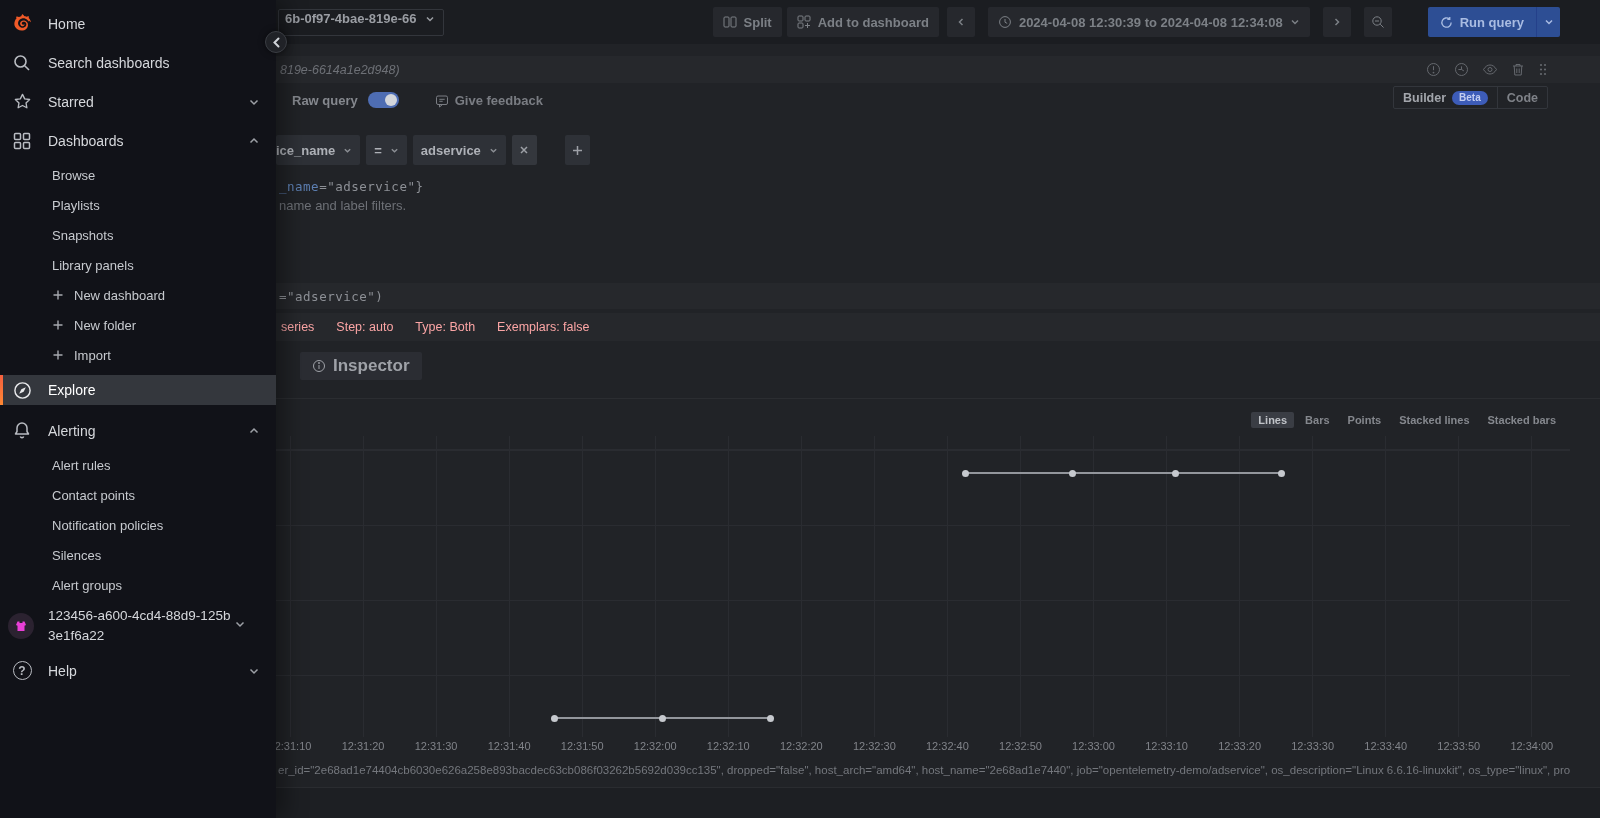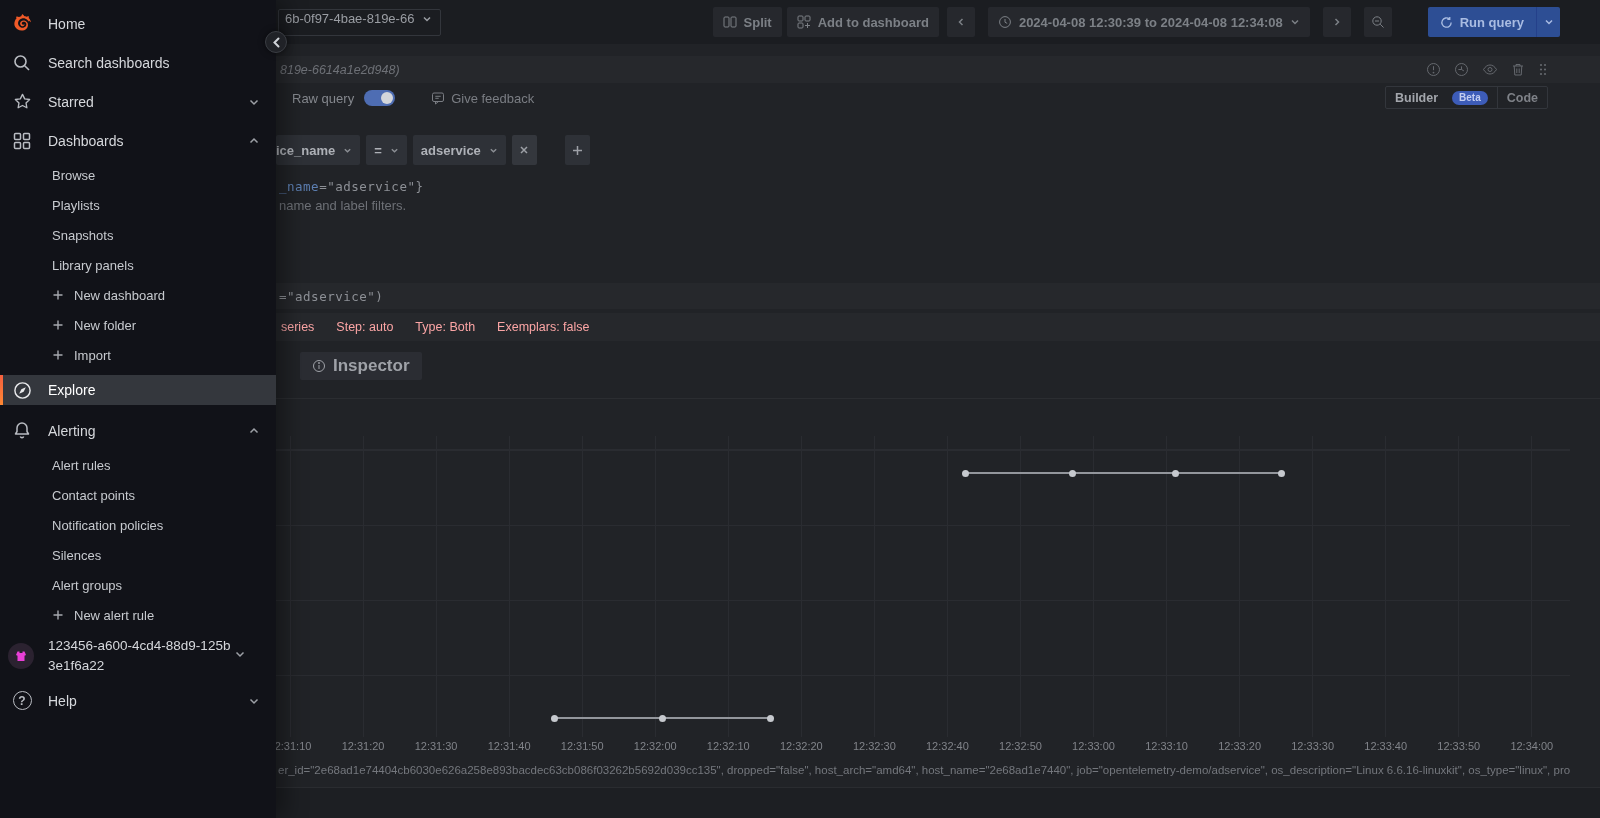--- a/index.html
+++ b/index.html
@@ -27,41 +27,41 @@
   *{margin:0;padding:0;box-sizing:border-box;}
   html,body{background:#000;}
   body{font-family:"Liberation Sans", sans-serif;}
   #app{position:relative;width:1600px;height:818px;overflow:hidden;background:var(--content-bg);}
 
   
   .content{position:absolute;left:276px;top:0;width:1324px;height:818px;background:var(--content-bg);}
 
   
   .topbar{position:absolute;left:0;top:0;width:100%;height:44px;background:var(--topbar-bg);}
-  .ds-picker{position:absolute;left:2px;top:9px;height:27px;min-width:136px;border:1px solid #33363c;border-radius:2px;display:flex;align-items:center;padding:0 8px 8px 6px;color:#9a9da3;font-size:13px;font-weight:normal;background:transparent;gap:8px;}
+  .ds-picker{position:absolute;left:2px;top:9px;height:27px;min-width:136px;border:1px solid #33363c;border-radius:2px;display:flex;align-items:center;padding:0 8px 8px 6px;color:#9a9da3;font-size:13px;font-weight:bold;background:transparent;gap:8px;}
   .tb-right{position:absolute;right:40px;top:7px;height:30px;display:flex;align-items:center;}
   .tb-btn{height:30px;background:var(--btn-bg);color:var(--btn-text);font-size:13px;font-weight:bold;display:flex;align-items:center;gap:7px;padding:0 10px;border:none;border-radius:2px;}
   .tb-group{display:flex;align-items:center;gap:13px;margin-left:8px;}
   .tb-sq{width:28px;justify-content:center;padding:0;}
   .run-query{margin-left:36px;display:flex;align-items:center;height:30px;border-radius:2px;overflow:hidden;}
   .run-main{height:30px;background:var(--run-blue);color:#a9bce2;font-size:13px;font-weight:bold;display:flex;align-items:center;gap:7px;padding:0 12px;border:none;}
   .run-caret{height:30px;width:24px;background:var(--run-blue);border-left:1px solid #24408a;display:flex;align-items:center;justify-content:center;border:none;border-left:1px solid #24408a;}
 
   
   .q-header{position:absolute;left:0;top:56px;width:100%;height:27px;background:var(--strip-bg);display:flex;align-items:center;}
   .q-header-text{margin-left:4px;font-size:12.5px;font-style:italic;color:var(--dim-text);}
   .q-icons{position:absolute;right:52px;top:0;height:27px;display:flex;align-items:center;gap:13px;}
   .q-icons svg{display:block;}
-  .raw-row{position:absolute;left:0;top:88px;width:100%;height:20px;display:flex;align-items:center;}
+  .raw-row{position:absolute;left:0;top:88px;width:100%;height:20px;display:flex;align-items:flex-end;font-weight:bold;}
   .raw-label{margin-left:16px;font-size:13px;color:var(--mid-text);}
   .toggle{position:relative;width:31px;height:16px;border-radius:8px;background:var(--toggle-blue);margin-left:10px;border:none;}
   .toggle .knob{position:absolute;right:2px;top:2px;width:12px;height:12px;border-radius:50%;background:#d3d6db;}
   .feedback{display:flex;align-items:center;gap:6px;margin-left:36px;color:#7a7d83;font-size:13px;}
   .mode-toggle{position:absolute;right:52px;top:86px;height:23px;display:flex;align-items:center;border:1px solid #33363c;border-radius:2px;}
-  .mode-seg{height:100%;display:flex;align-items:center;gap:14px;padding:0 9px;font-size:12.5px;font-weight:bold;color:#a3a6ac;background:transparent;border:none;}
+  .mode-seg{height:100%;display:flex;align-items:center;gap:6px;padding:0 9px;font-size:12.5px;font-weight:bold;color:#a3a6ac;background:transparent;border:none;}
   .mode-seg.code{color:#7f8288;border-left:1px solid #33363c;}
   .beta{background:var(--beta-blue);color:#c3cdf0;font-size:10px;font-weight:bold;border-radius:8px;padding:2px 7px;line-height:1;}
 
   .chips-row{position:absolute;left:0;top:135px;height:30px;display:flex;align-items:center;}
   .chip{height:30px;background:var(--chip-bg);border-radius:2px;display:flex;align-items:center;gap:8px;padding:0 8px;color:var(--chip-text);font-size:13px;font-weight:bold;margin-right:6px;border:none;}
   .chip.clip{padding-left:0;text-align:right;}
   .chip-x{width:25px;justify-content:center;padding:0;background:#34373d;margin-right:0;}
   .chip-plus{width:25px;justify-content:center;padding:0;margin-left:28px;}
 
   .code-line{position:absolute;left:3px;top:179px;font-family:"DejaVu Sans Mono", monospace;font-size:12.5px;color:#8d9096;letter-spacing:.5px;}
@@ -293,20 +293,28 @@
       <svg width="14" height="14" viewBox="0 0 14 14">
           <circle cx="7" cy="7" r="5.5" stroke="#9fa2a8" fill="none"></circle>
           <path d="M7 6 v4" stroke="#9fa2a8" fill="none"></path>
           <circle cx="7" cy="4" r=".9" fill="#9fa2a8"></circle>
         </svg>
       <span>Inspector</span>
     </button>
 
     <div class="divider"></div>
 
+    <div class="style-group">
+
+    <button class="style-opt selected">Lines</button>
+        <button class="style-opt">Bars</button>
+        <button class="style-opt">Points</button>
+        <button class="style-opt">Stacked lines</button>
+        <button class="style-opt">Stacked bars</button>
+      </div>
 
     <div class="grid-area"></div>
     <div id="plot">
         <div class="series-line" style="left: 689px; width: 316px; top: 472px;"></div>
         <div class="series-dot" style="left: 686px; top: 470px;"></div>
         <div class="series-dot" style="left: 793px; top: 470px;"></div>
         <div class="series-dot" style="left: 896px; top: 470px;"></div>
         <div class="series-dot" style="left: 1002px; top: 470px;"></div>
         <div class="series-line" style="left: 278px; width: 216px; top: 717px;"></div>
         <div class="series-dot" style="left: 275px; top: 715px;"></div>
@@ -456,31 +464,20 @@
     </div>
 
     <div>
 
     <div class="sub-item">Alert rules</div>
         <div class="sub-item">Contact points</div>
         <div class="sub-item">Notification policies</div>
         <div class="sub-item">Silences</div>
         <div class="sub-item">Alert groups</div>
       </div>
-    <div>
-
-    <div class="sub-item">
-          <span class="plus">
-            <svg width="12" height="12" viewBox="0 0 12 12">
-              <path d="M6 1.5 v9 M1.5 6 h9" stroke="#a6a9af" stroke-width="1.4"></path>
-            </svg>
-          </span>
-          <span>New alert rule</span>
-        </div>
-      </div>
 
     <div class="org-item">
       <span class="avatar">
         <svg width="16" height="16" viewBox="0 0 16 16">
             <path d="M4.5 3.5 h2 v1.5 h3 V3.5 h2 l1.5 3.5 -1.5 .8 V13 h-7 V7.8 L3 7 Z" fill="#e93fd7"></path>
           </svg>
       </span>
       <span class="org-label">123456-a600-4cd4-88d9-125b3e1f6a22</span>
       <span class="chev"><svg width="12" height="12" viewBox="0 0 12 12">
             <path d="M2.5 4.5 L6 8 L9.5 4.5" stroke="#9da0a6" stroke-width="1.5" fill="none"></path>

